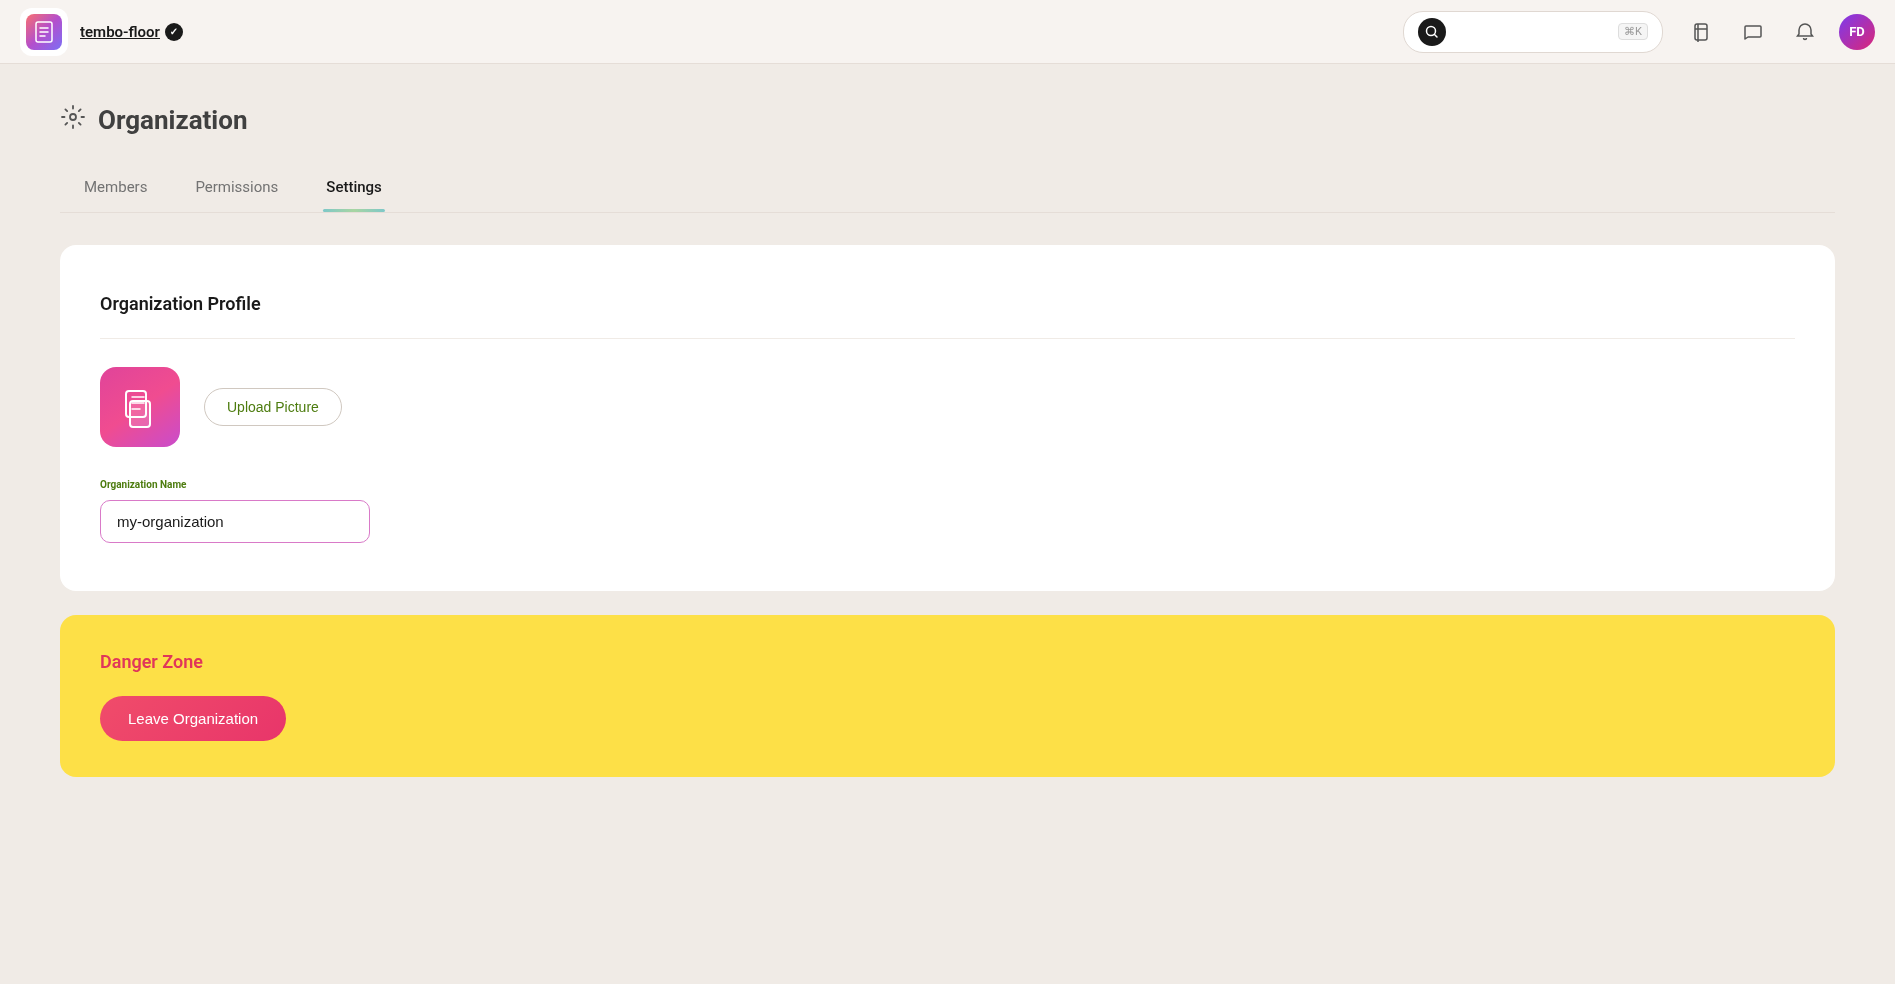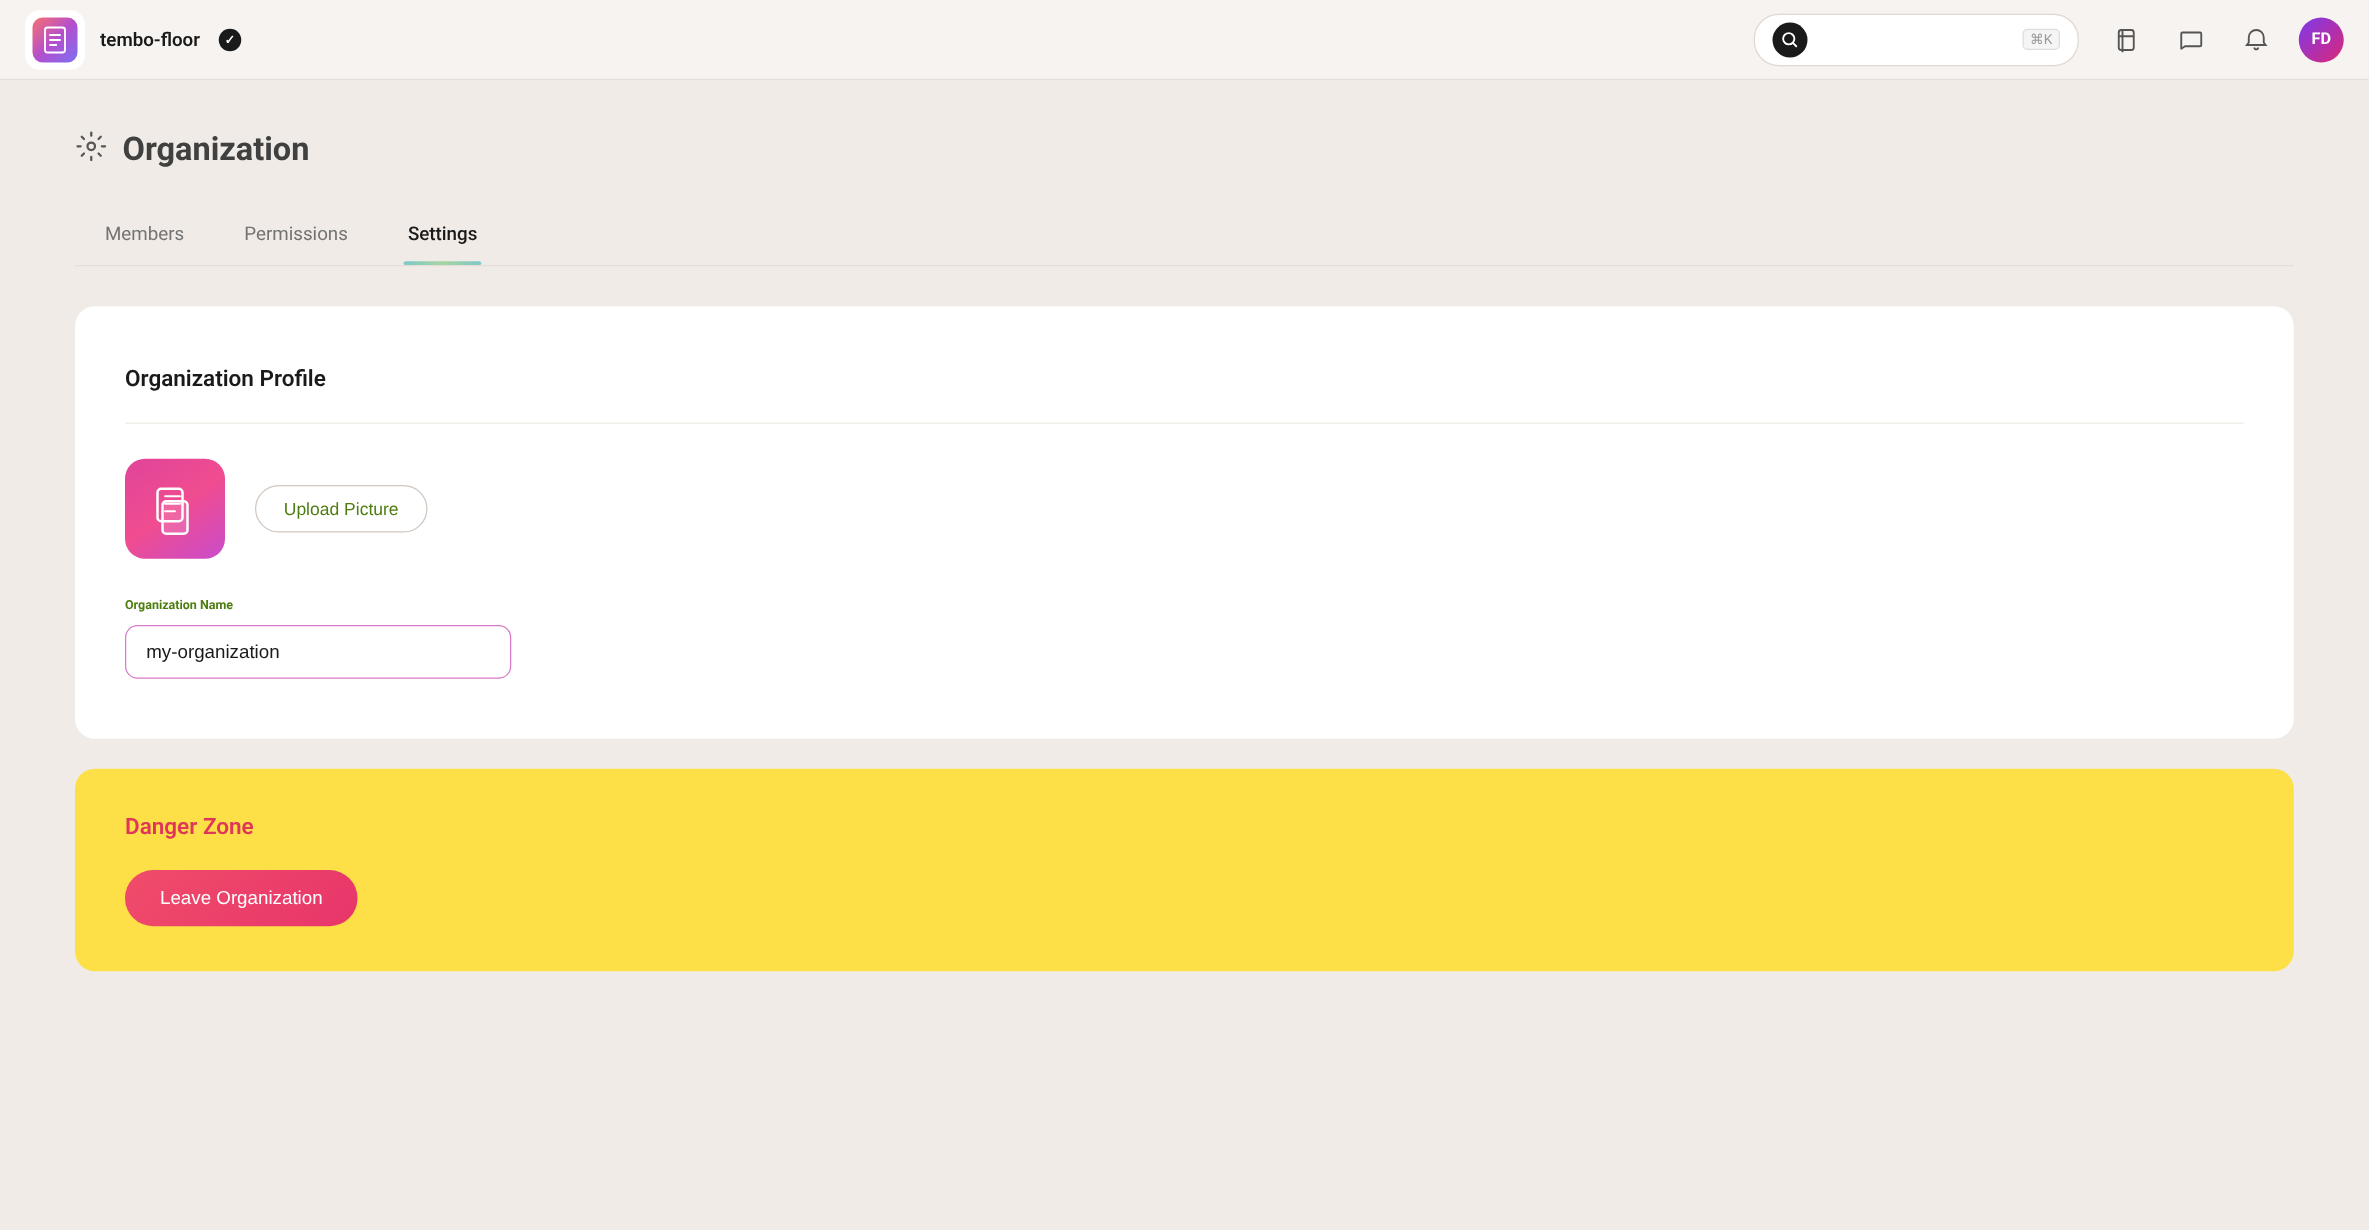--- a/index.html
+++ b/index.html
@@ -42,21 +42,22 @@
     .logo-inner svg {
       width: 24px;
       height: 24px;
     }
     .org-name {
       font-size: 15px;
       font-weight: 600;
       color: #1a1a1a;
       display: flex;
       align-items: center;
-      gap: 15px;
+      gap: 5px;
+      text-decoration: underline;
     }
     .verified-badge {
       width: 18px;
       height: 18px;
       background: #1a1a1a;
       border-radius: 50%;
       display: flex;
       align-items: center;
       justify-content: center;
       color: white;
@@ -238,21 +239,21 @@
     }
 
     
     .field-label {
       font-size: 10px;
       font-weight: 700;
       color: #4d7c0f;
       margin-bottom: 10px;
     }
     .text-input {
-      width: 309px;
+      width: 270px;
       padding: 12px 16px;
       border: 1.5px solid #d97ac8;
       border-radius: 10px;
       font-size: 15px;
       color: #1a1a1a;
       outline: none;
       background: white;
     }
 
     

